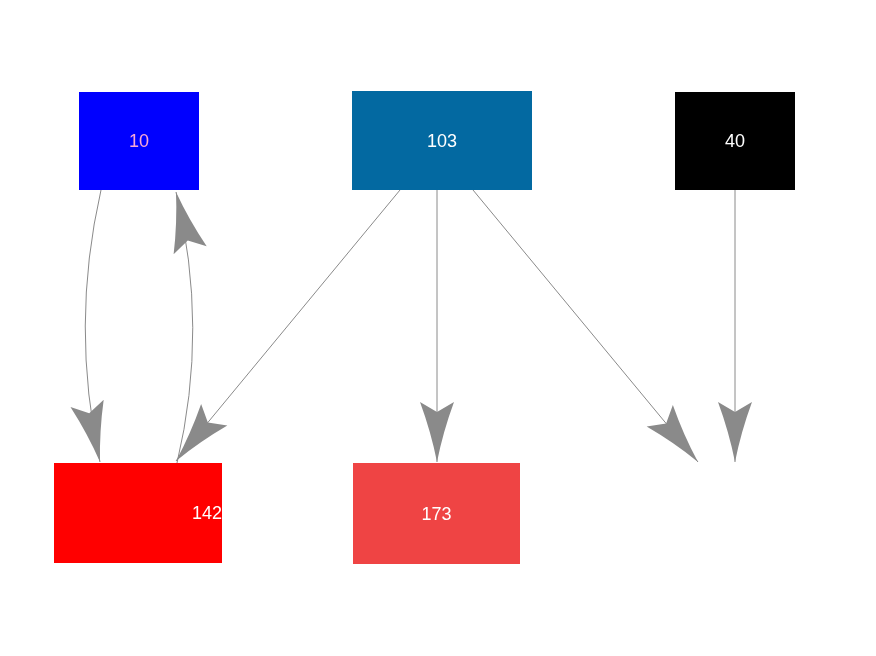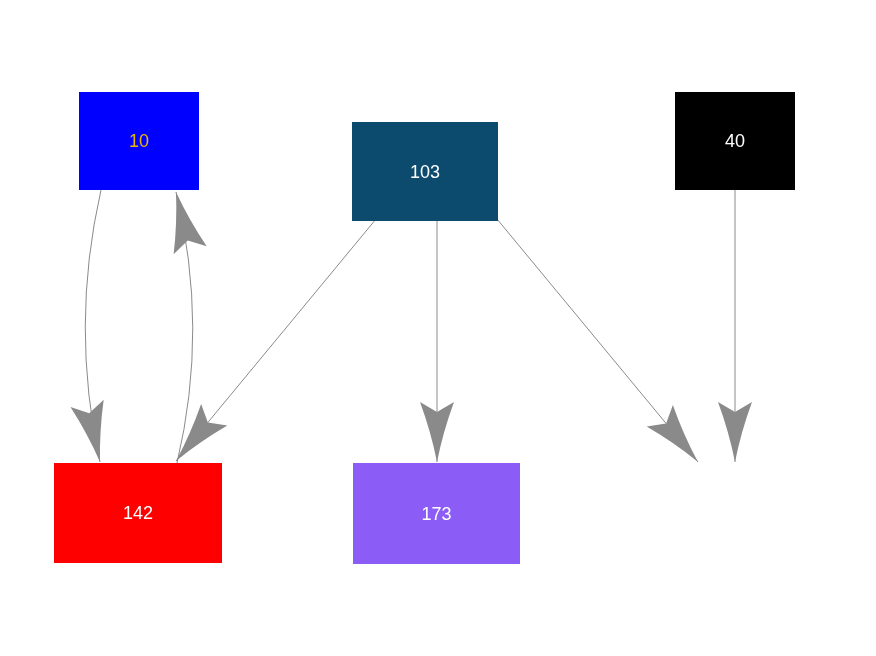--- a/index.html
+++ b/index.html
@@ -57,28 +57,28 @@
       <path d="M0,0 Q-5.949999999999999,-30 -17,-60 L0,-50 L17,-60 Q5.949999999999999,-30 0,0 Z" fill="#8a8a8a" transform="translate(176,461) rotate(39.58)"></path>
       <path d="M437,190 L437,462" fill="none" stroke="#8a8a8a" stroke-width="1"></path>
       <path d="M0,0 Q-5.949999999999999,-30 -17,-60 L0,-50 L17,-60 Q5.949999999999999,-30 0,0 Z" fill="#8a8a8a" transform="translate(437,462) rotate(0.00)"></path>
       <path d="M473,190 L698,462" fill="none" stroke="#8a8a8a" stroke-width="1"></path>
       <path d="M0,0 Q-5.949999999999999,-30 -17,-60 L0,-50 L17,-60 Q5.949999999999999,-30 0,0 Z" fill="#8a8a8a" transform="translate(698,462) rotate(-39.60)"></path>
       <path d="M735,190 L735,462" fill="none" stroke="#8a8a8a" stroke-width="1"></path>
       <path d="M0,0 Q-5.949999999999999,-30 -17,-60 L0,-50 L17,-60 Q5.949999999999999,-30 0,0 Z" fill="#8a8a8a" transform="translate(735,462) rotate(0.00)"></path>
     </svg>
   <div id="node-layer">
       <div class="node" style="left: 79px; top: 92px; width: 120px; height: 98px; background: rgb(0, 0, 255);">
-        <span class="node-label" style="color: #eab308;">10</span>
+        <span class="node-label" style="color: #f9a8d4;">10</span>
       </div>
-      <div class="node" style="left: 352px; top: 91px; width: 146px; height: 99px; background: #0c4a6e; margin-top: 31px;">
+      <div class="node" style="left: 352px; top: 91px; width: 180px; height: 99px; background: #0369a1;">
         <span class="node-label" style="color: rgb(255, 255, 255);">103</span>
       </div>
       <div class="node" style="left: 675px; top: 92px; width: 120px; height: 98px; background: #000000;">
         <span class="node-label" style="color: rgb(255, 255, 255);">40</span>
       </div>
-      <div class="node" style="left: 54px; top: 463px; width: 168px; height: 100px; background: rgb(255, 0, 0);">
+      <div class="node" style="left: 54px; top: 463px; width: 168px; height: 100px; background: rgb(255, 0, 0); justify-content: flex-end;">
         <span class="node-label" style="color: rgb(255, 255, 255);">142</span>
       </div>
-      <div class="node" style="left: 353px; top: 463px; width: 167px; height: 101px; background: #8b5cf6;">
+      <div class="node" style="left: 353px; top: 463px; width: 167px; height: 101px; background: #ef4444;">
         <span class="node-label" style="color: rgb(255, 255, 255);">173</span>
       </div>
     </div>
 </div>
 
 </body></html>

